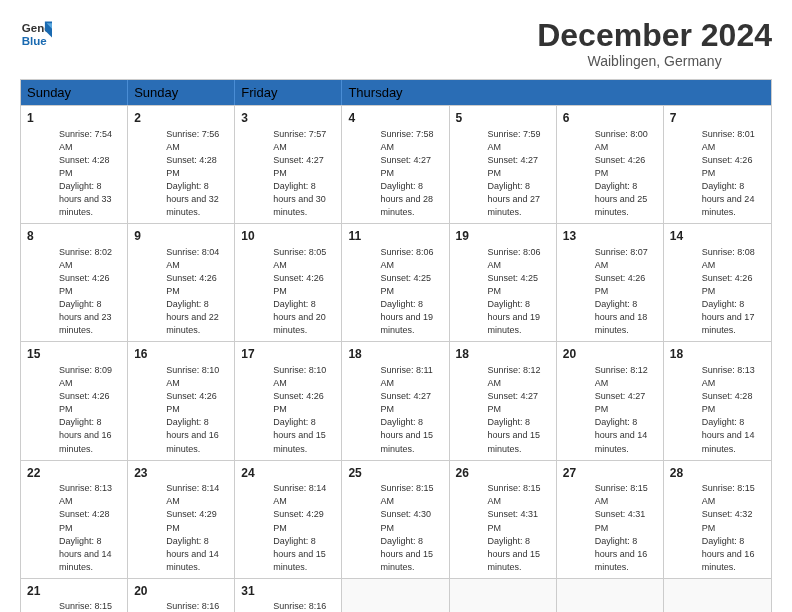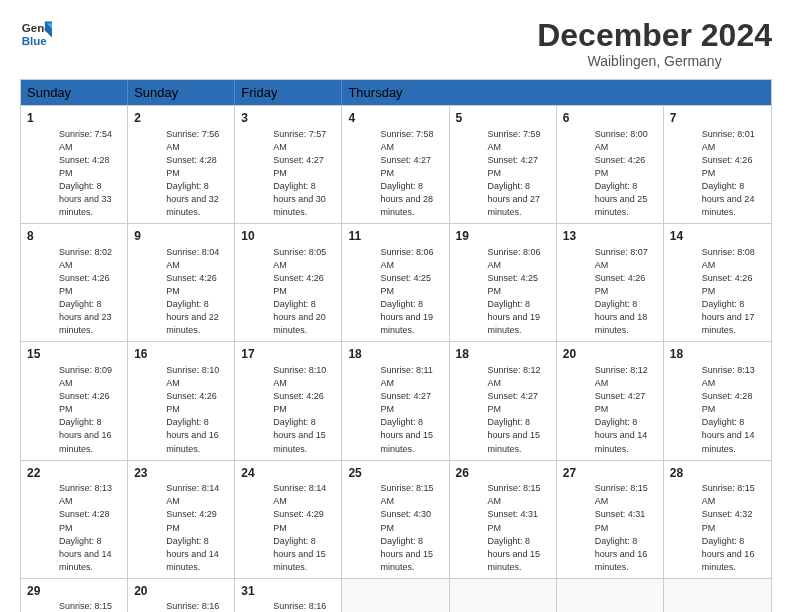--- a/index.html
+++ b/index.html
@@ -248,21 +248,21 @@
             <span class="day-num">27</span>
             <div class="cell-text">Sunrise: 8:15 AM<br>Sunset: 4:31 PM<br>Daylight: 8 hours and 16 minutes.</div>
           </div>
           <div class="cal-cell">
             <span class="day-num">28</span>
             <div class="cell-text">Sunrise: 8:15 AM<br>Sunset: 4:32 PM<br>Daylight: 8 hours and 16 minutes.</div>
           </div>
         </div>
         <div class="cal-row">
           <div class="cal-cell">
-            <span class="day-num">29</span>
+            <span class="day-num">21</span>
             <div class="cell-text">Sunrise: 8:15 AM<br>Sunset: 4:33 PM<br>Daylight: 8 hours and 17 minutes.</div>
           </div>
           <div class="cal-cell">
             <span class="day-num">20</span>
             <div class="cell-text">Sunrise: 8:16 AM<br>Sunset: 4:34 PM<br>Daylight: 8 hours and 18 minutes.</div>
           </div>
           <div class="cal-cell">
             <span class="day-num">31</span>
             <div class="cell-text">Sunrise: 8:16 AM<br>Sunset: 4:35 PM<br>Daylight: 8 hours and 19 minutes.</div>
           </div>

